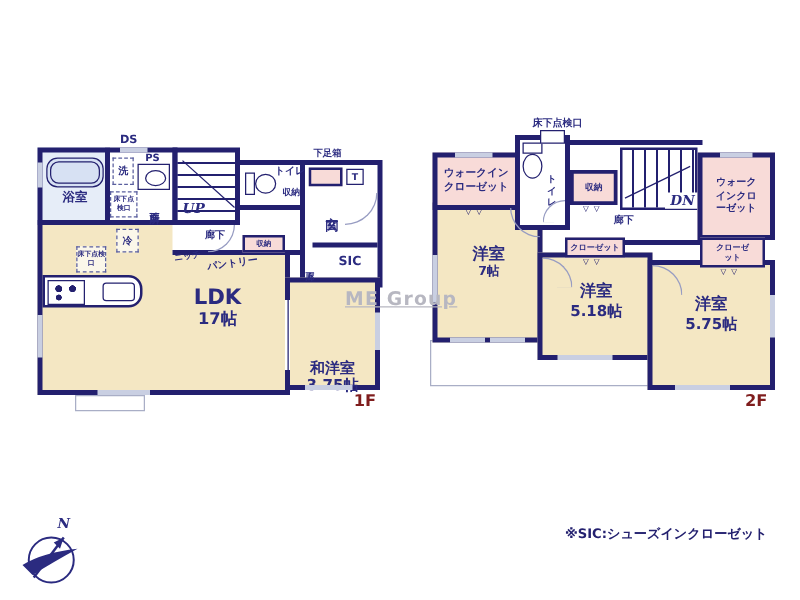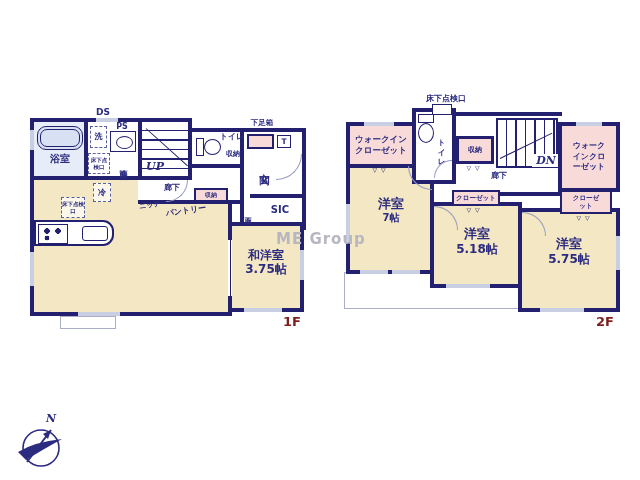--- a/index.html
+++ b/index.html
@@ -24,21 +24,21 @@
   .arc.tr{border-radius:0 100% 0 0;border-left:none;border-bottom:none;}
   .arc.bl{border-radius:0 0 0 100%;border-right:none;border-top:none;}
   .arc.br{border-radius:0 0 100% 0;border-left:none;border-top:none;}
   .stairsH{background:repeating-linear-gradient(180deg,#fff 0 8px,#23206f 8px 9.5px);}
   .stairsV{background:repeating-linear-gradient(90deg,#fff 0 8px,#23206f 8px 9.5px);}
   .diag{position:absolute;border-top:1.5px solid #23206f;transform-origin:left center;}
   .updn{font-style:italic;font-family:"DejaVu Serif",serif;font-weight:bold;}
   .dmark{position:absolute;letter-spacing:4px;font-size:6px;color:#23206f;font-weight:bold;text-align:center;}
   .tag{position:absolute;font-size:13px;font-weight:bold;color:#7f1d1d;}
   .note{position:absolute;font-size:10.5px;font-weight:bold;color:#23206f;}
-  .wm{position:absolute;color:#b7b7c1;font-size:15px;font-weight:bold;letter-spacing:1px;}
+  .wm{position:absolute;color:#b7b7c1;font-size:15px;font-weight:bold;letter-spacing:1px;text-decoration:underline;}
   .fixture{position:absolute;box-sizing:border-box;border:1.5px solid #23206f;background:#fff;}
 </style>
 </head>
 <body>
 
 <div class="canvas">
 
   <div class="room cream" style="left:30px;top:176px;width:202px;height:140px;"></div>
 
   <div class="abs white" style="left:138px;top:174px;width:104px;height:30px;border-bottom:4px solid #23206f;"></div>
@@ -105,23 +105,27 @@
   </div>
   <div class="dash" style="left:61px;top:197px;width:24px;height:21px;font-size:5.5px;">
     <span>床下点検口</span>
   </div>
 
   <div class="fixture" style="left:34px;top:220px;width:80px;height:26px;border-radius:0 11px 11px 0;border-width:2px;">
     <div style="position:absolute;left:2px;top:2px;width:28px;height:18px;border:1.4px solid #23206f;
          background-image:radial-gradient(circle at 8px 6px,#23206f 2.6px,transparent 3px),radial-gradient(circle at 19px 6px,#23206f 2.6px,transparent 3px),radial-gradient(circle at 8px 13px,#23206f 2.2px,transparent 2.6px);"></div>
     <div style="position:absolute;right:4px;top:4px;width:24px;height:13px;border:1.4px solid #23206f;border-radius:3px;"></div>
   </div>
+  <div class="lbl" style="left:138px;top:228px;width:72px;">
+    <div style="font-size:17px;">LDK</div>
+    <div style="font-size:13px;">17帖</div>
+  </div>
 
   <div class="lbl" style="left:232px;top:248px;width:68px;">
-    <div style="font-size:12px;">和洋室</div>
+    <div style="font-size:12px;margin-top:39px;">和洋室</div>
     <div style="font-size:12px;">3.75帖</div>
   </div>
 
   <div class="abs white" style="left:228px;top:240px;width:4px;height:56px;"></div>
   <div class="wall" style="left:229.5px;top:240px;width:1px;height:56px;"></div>
 
   <div class="win" style="left:30px;top:130px;width:4px;height:20px;"></div>
   <div class="win" style="left:96px;top:118px;width:22px;height:4px;"></div>
   <div class="win" style="left:30px;top:252px;width:4px;height:34px;"></div>
   <div class="win" style="left:78px;top:312px;width:42px;height:4px;"></div>
@@ -198,20 +202,21 @@
   <div class="win" style="left:360px;top:270px;width:28px;height:4px;"></div>
   <div class="win" style="left:392px;top:270px;width:28px;height:4px;"></div>
   <div class="win" style="left:446px;top:284px;width:44px;height:4px;"></div>
   <div class="win" style="left:540px;top:308px;width:44px;height:4px;"></div>
   <div class="win" style="left:616px;top:236px;width:4px;height:34px;"></div>
 
   <div class="tag" style="left:596px;top:314px;">2F</div>
 
   <div class="wm" style="left:276px;top:230px;">ME Group</div>
 
+  <div class="note" style="left:452px;top:420px;">※SIC:シューズインクローゼット</div>
 
   <div class="abs" style="left:14px;top:412px;width:54px;height:60px;">
     <svg width="54" height="60" viewBox="0 0 54 60">
       <circle cx="27" cy="36" r="18" fill="none" stroke="#2b2b80" stroke-width="1.6"></circle>
       <line x1="13" y1="50" x2="37" y2="18" stroke="#2b2b80" stroke-width="2"></line>
       <polygon points="37,18 29,22 34,27" fill="#2b2b80"></polygon>
       <path d="M4,40 Q20,30 48,27 Q28,38 12,48 Z" fill="#2b2b80"></path>
     </svg>
     <span class="lbl updn" style="left:30px;top:0px;width:14px;font-size:11px;">N</span>
   </div>

